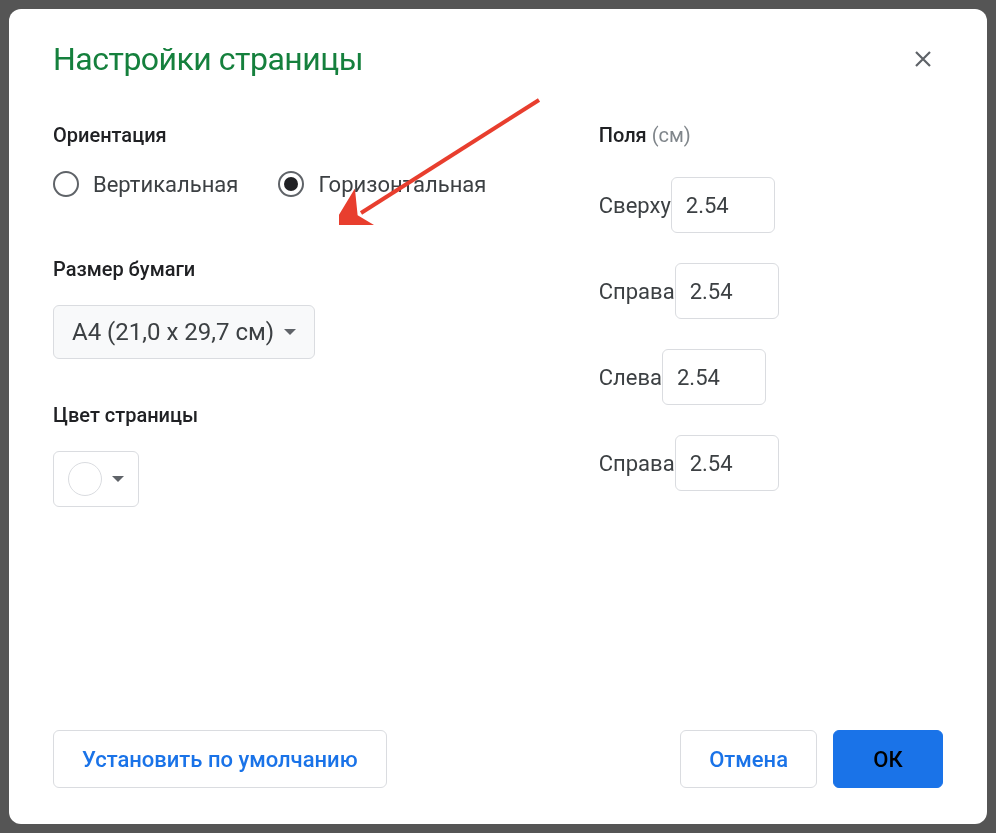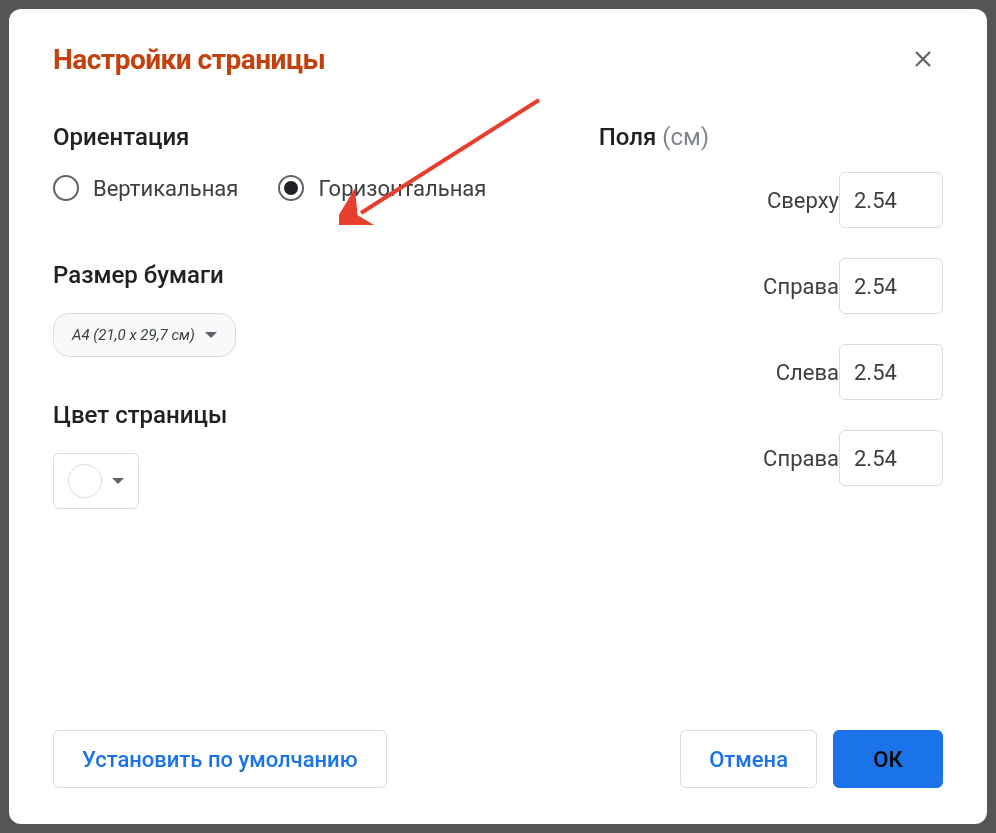--- a/index.html
+++ b/index.html
@@ -24,23 +24,23 @@
       padding: 30px 44px 36px 44px;
       position: relative;
     }
     .dialog-header {
       display: flex;
       justify-content: space-between;
       align-items: center;
       margin-bottom: 44px;
     }
     .dialog-title {
-      font-size: 28px;
-      font-weight: 700;
-      color: #c2410c;
+      font-size: 32px;
+      font-weight: 400;
+      color: #15803d;
       letter-spacing: -0.5px;
     }
     .close-btn {
       background: none;
       border: none;
       cursor: pointer;
       color: #5f6368;
       padding: 8px;
       display: flex;
       align-items: center;
@@ -54,21 +54,21 @@
       display: flex;
       gap: 80px;
     }
     .left-col {
       flex: 1.15;
     }
     .right-col {
       flex: 0.85;
     }
     .section-label {
-      font-size: 24px;
+      font-size: 20px;
       font-weight: 500;
       color: #202124;
       margin-bottom: 24px;
     }
     .unit {
       color: #80868b;
       font-weight: 400;
     }
     .radio-row {
       display: flex;
@@ -107,26 +107,25 @@
     }
     .paper-size-section {
       margin-bottom: 44px;
     }
     .dropdown {
       display: inline-flex;
       align-items: center;
       gap: 10px;
       border: 1px solid #dadce0;
       background: #f8f9fa;
-      border-radius: 16px;
+      border-radius: 6px;
       padding: 12px 18px;
-      font-size: 15px;
+      font-size: 24px;
       color: #3c4043;
       cursor: pointer;
-      font-style: italic;
     }
     .dropdown-arrow {
       width: 0;
       height: 0;
       border-left: 6px solid transparent;
       border-right: 6px solid transparent;
       border-top: 6px solid #5f6368;
     }
     .color-dropdown {
       display: inline-flex;
@@ -138,25 +137,25 @@
       cursor: pointer;
     }
     .color-swatch {
       width: 34px;
       height: 34px;
       border-radius: 50%;
       border: 1.5px solid #dadce0;
       background: #fff;
     }
     .margins-section .section-label {
-      margin-bottom: 21px;
+      margin-bottom: 30px;
     }
     .margin-row {
       display: flex;
-      justify-content: flex-end;
+      justify-content: flex-start;
       align-items: center;
       margin-bottom: 30px;
     }
     .margin-label {
       font-size: 22px;
       color: #3c4043;
     }
     .margin-input {
       width: 104px;
       height: 56px;

